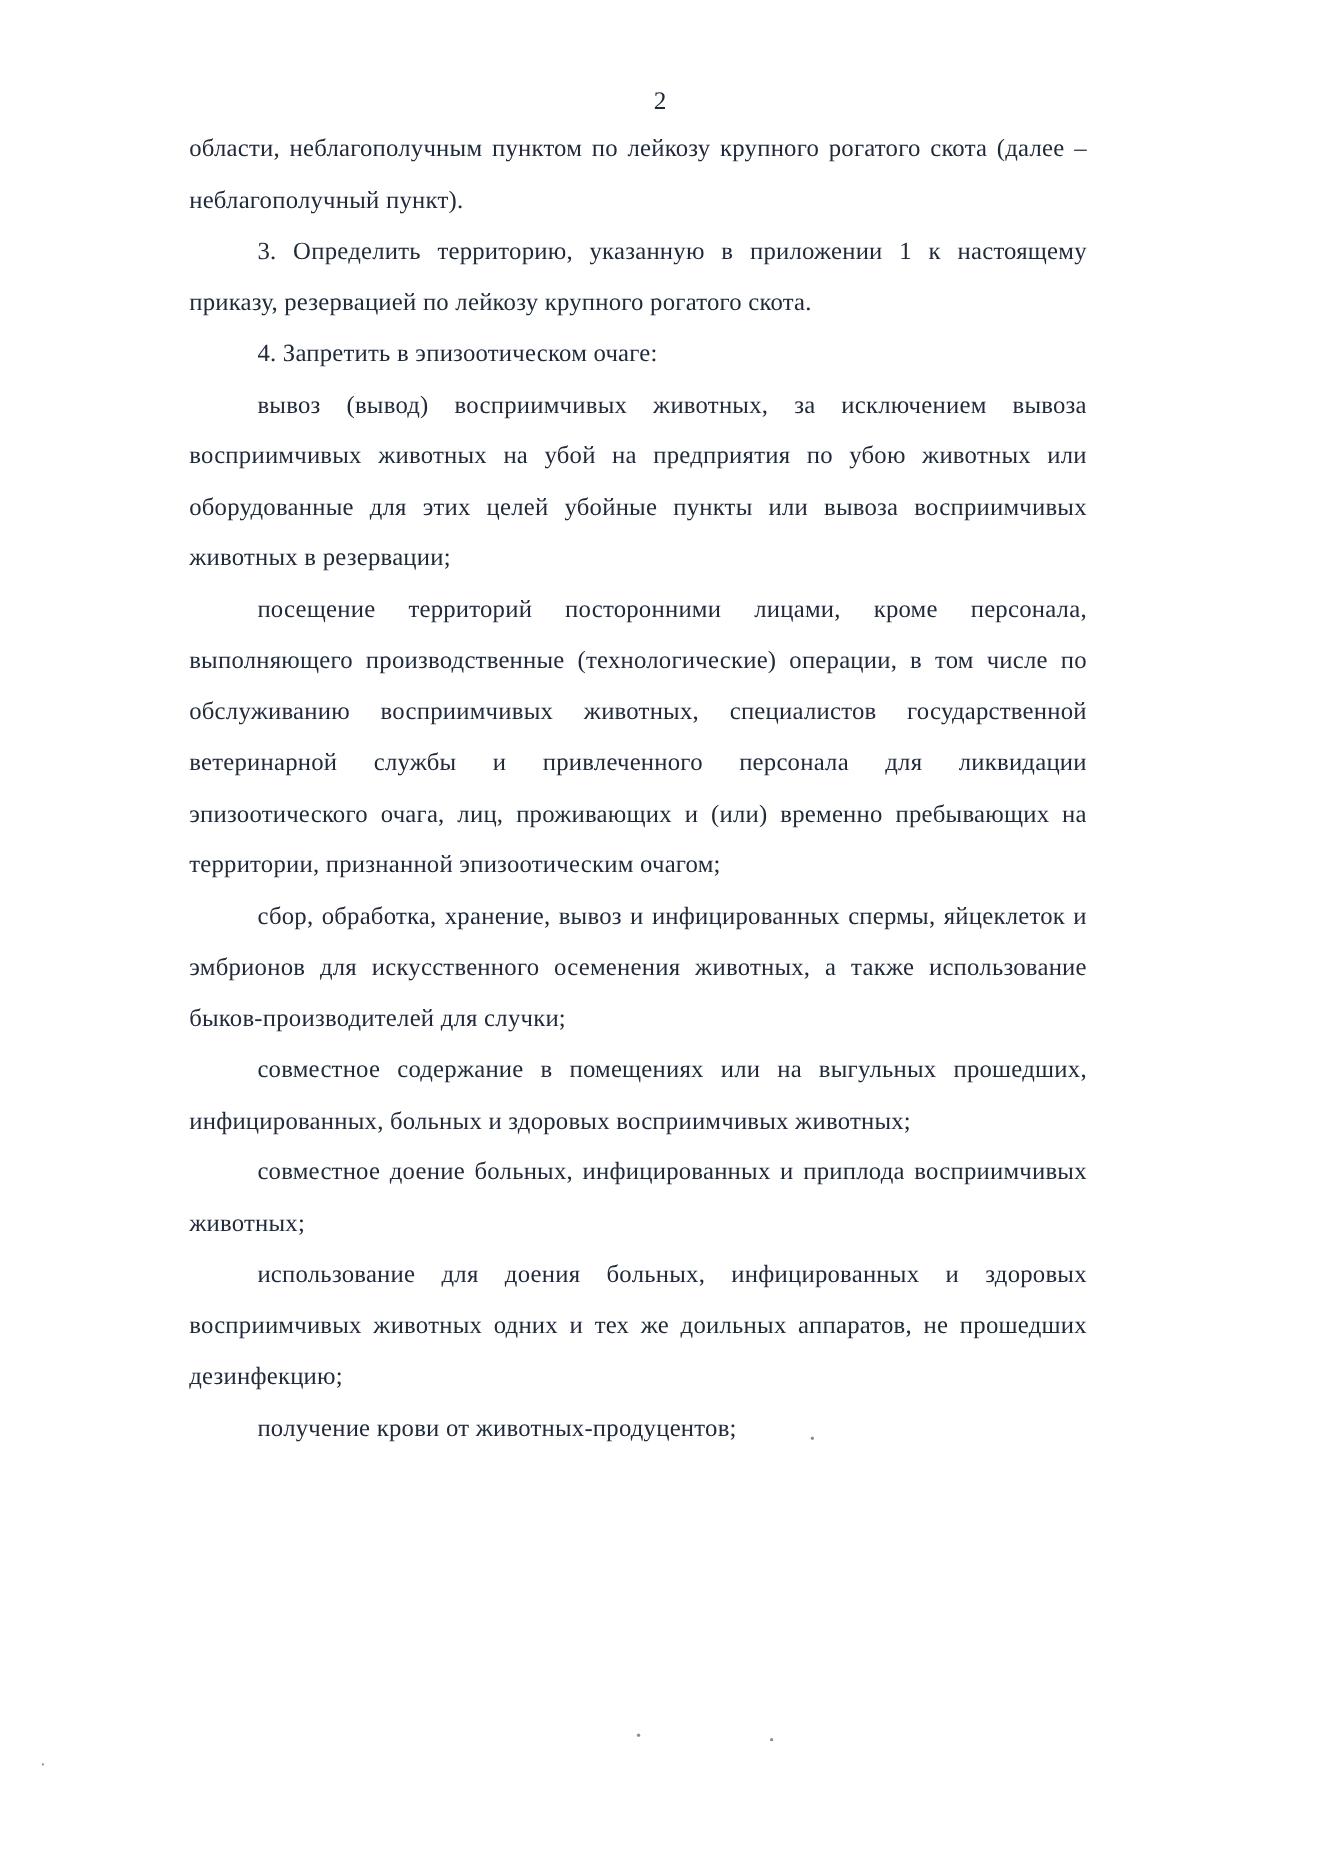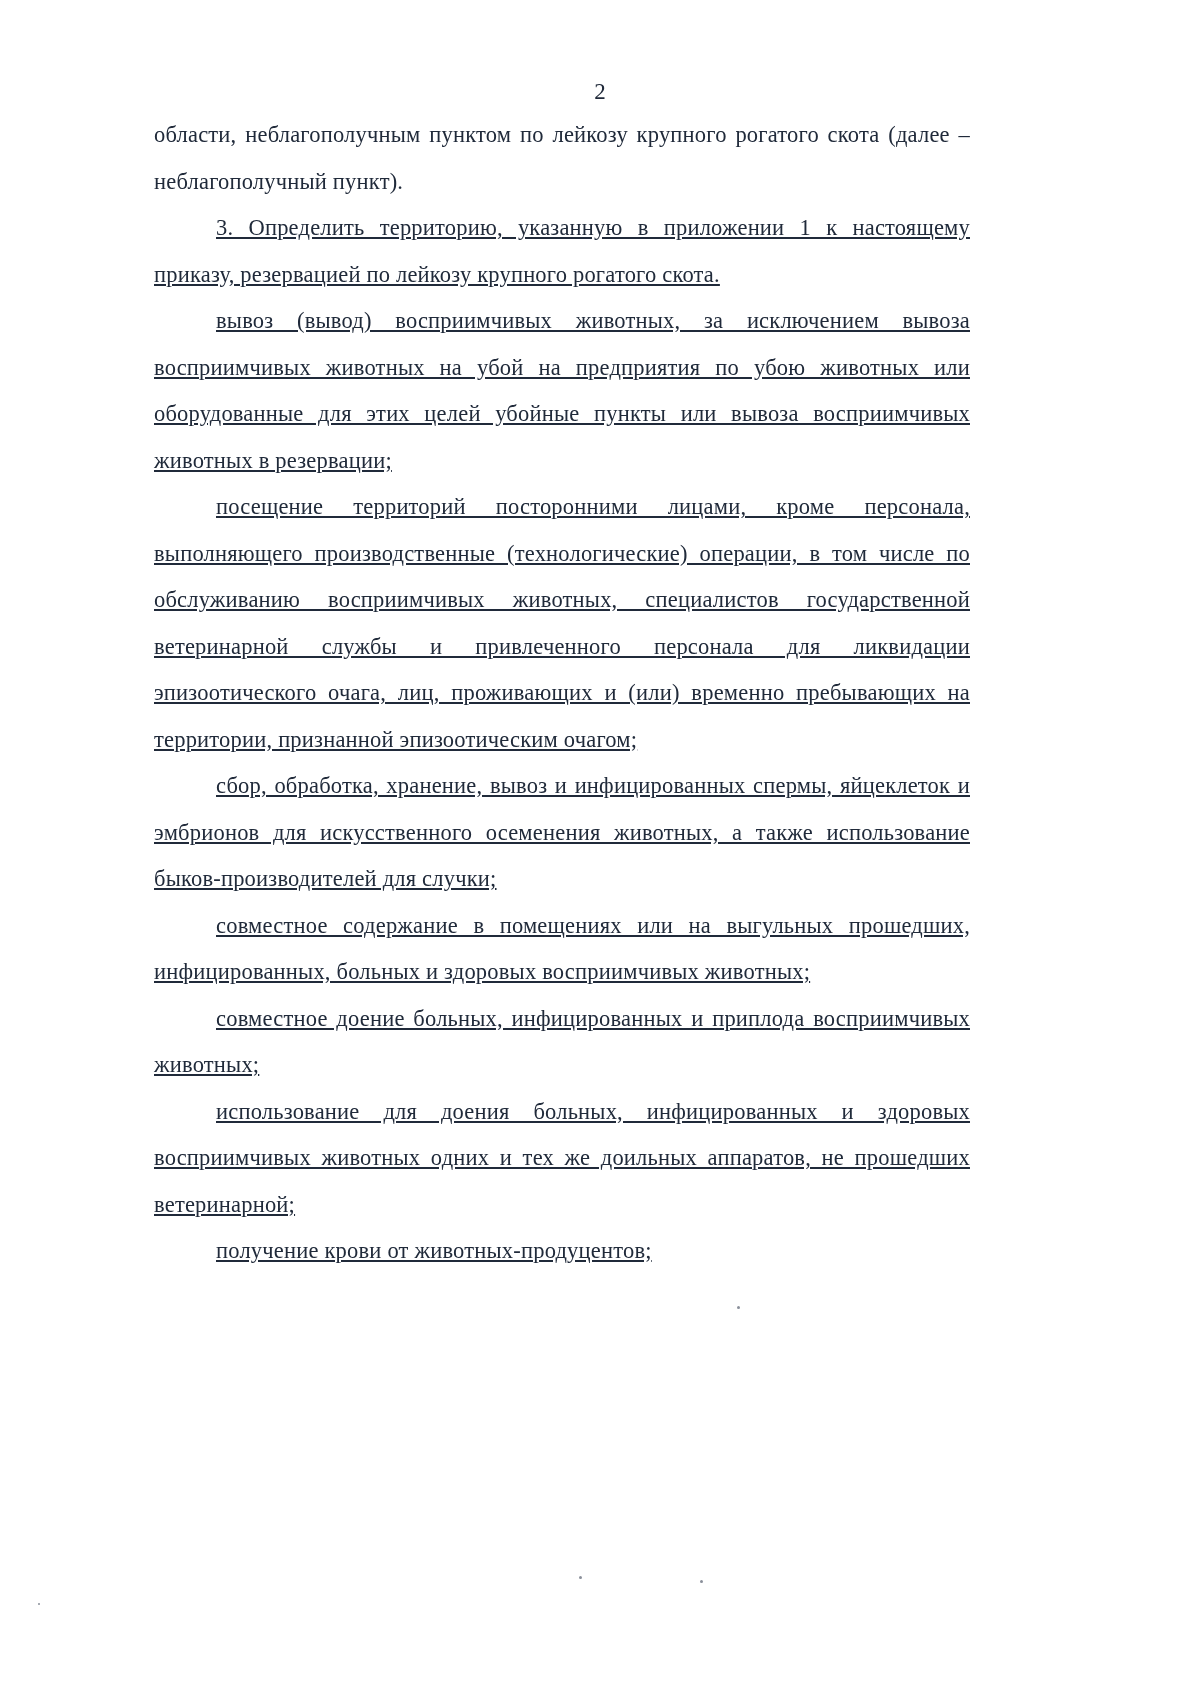--- a/index.html
+++ b/index.html
@@ -22,34 +22,33 @@
     top: 78px;
     left: 0;
     width: 100%;
     text-align: center;
     font-size: 23px;
     line-height: 28px;
   }
   .text-block {
     position: absolute;
     top: 112px;
-    left: 154px;
+    left: 172px;
     width: 816px;
     font-size: 22.5px;
     line-height: 46.5px;
     text-align: justify;
     letter-spacing: 0.2px;
   }
   .text-block p {
     margin: 0;
     padding: 0;
   }
   .text-block p.indent {
     text-indent: 62px;
-    text-decoration: underline;
   }
   .speck {
     position: absolute;
     background: #2a3347;
     border-radius: 50%;
     opacity: 0.55;
   }
   .speck.s1 { left: 579px; top: 1576px; width: 3px; height: 3px; }
   .speck.s2 { left: 737px; top: 1306px; width: 3px; height: 3px; }
   .speck.s3 { left: 700px; top: 1580px; width: 3px; height: 3px; }
@@ -58,26 +57,27 @@
 </head>
 <body>
 
 <div class="page">
 
   <div class="page-number">2</div>
 
   <div class="text-block">
     <p>области, неблагополучным пунктом по лейкозу крупного рогатого скота (далее – неблагополучный пункт).</p>
     <p class="indent">3. Определить территорию, указанную в приложении 1 к настоящему приказу, резервацией по лейкозу крупного рогатого скота.</p>
+    <p class="indent">4. Запретить в эпизоотическом очаге:</p>
     <p class="indent">вывоз (вывод) восприимчивых животных, за исключением вывоза восприимчивых животных на убой на предприятия по убою животных или оборудованные для этих целей убойные пункты или вывоза восприимчивых животных в резервации;</p>
     <p class="indent">посещение территорий посторонними лицами, кроме персонала, выполняющего производственные (технологические) операции, в том числе по обслуживанию восприимчивых животных, специалистов государственной ветеринарной службы и привлеченного персонала для ликвидации эпизоотического очага, лиц, проживающих и (или) временно пребывающих на территории, признанной эпизоотическим очагом;</p>
     <p class="indent">сбор, обработка, хранение, вывоз и инфицированных спермы, яйцеклеток и эмбрионов для искусственного осеменения животных, а также использование быков-производителей для случки;</p>
     <p class="indent">совместное содержание в помещениях или на выгульных прошедших, инфицированных, больных и здоровых восприимчивых животных;</p>
     <p class="indent">совместное доение больных, инфицированных и приплода восприимчивых животных;</p>
-    <p class="indent">использование для доения больных, инфицированных и здоровых восприимчивых животных одних и тех же доильных аппаратов, не прошедших ветеринарной;</p>
+    <p class="indent">использование для доения больных, инфицированных и здоровых восприимчивых животных одних и тех же доильных аппаратов, не прошедших дезинфекцию;</p>
     <p class="indent">получение крови от животных-продуцентов;</p>
   </div>
 
   <div class="speck s1"></div>
   <div class="speck s2"></div>
   <div class="speck s3"></div>
   <div class="speck s4"></div>
 
 </div>
 

